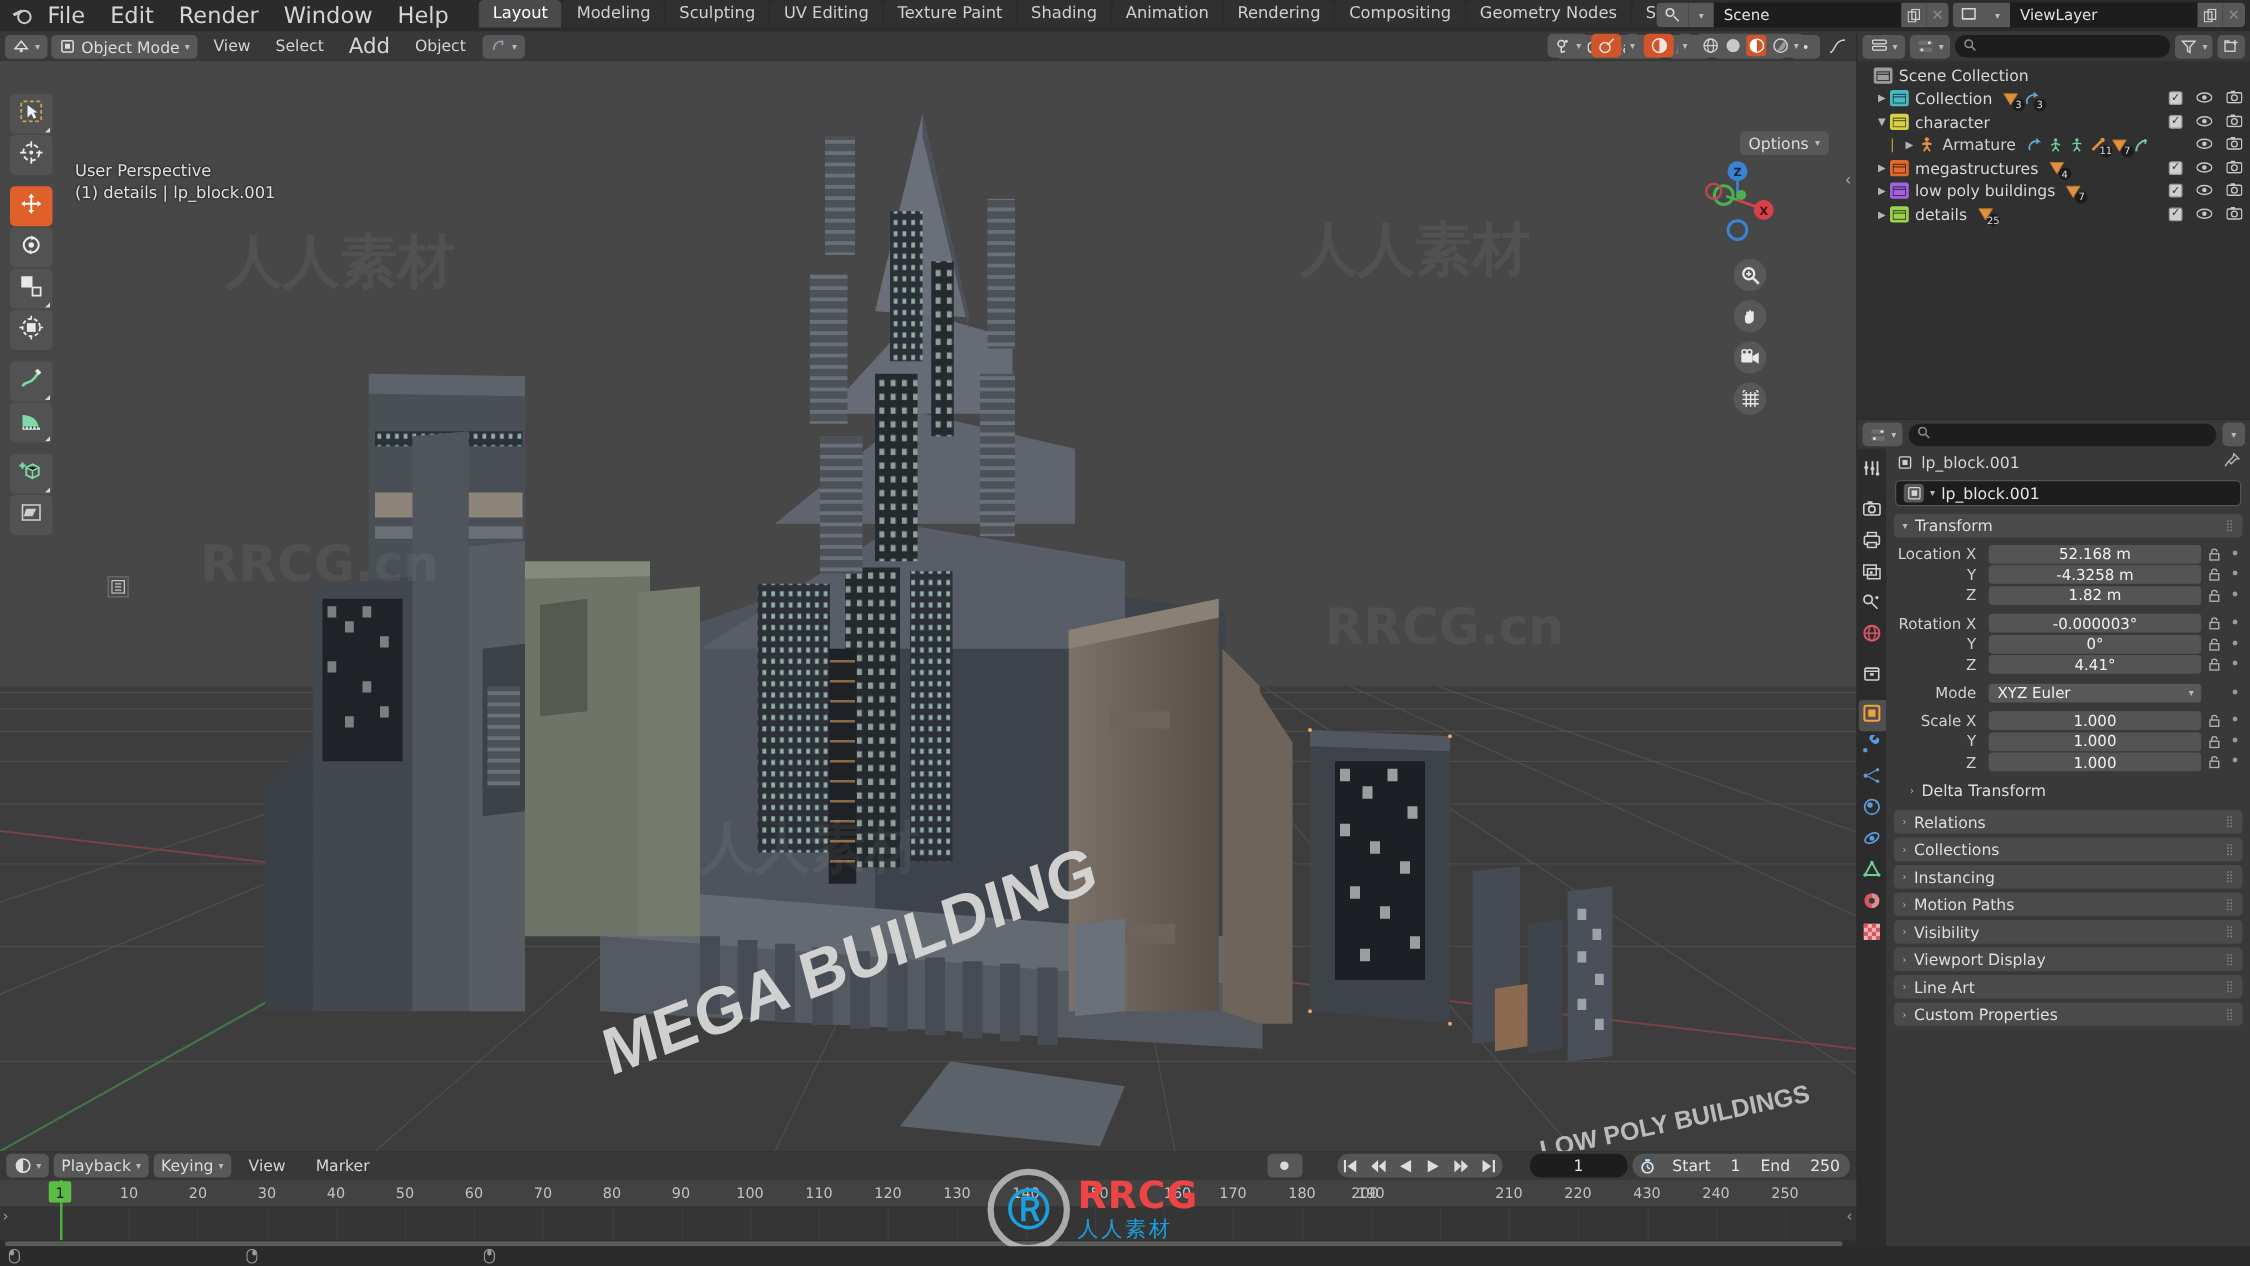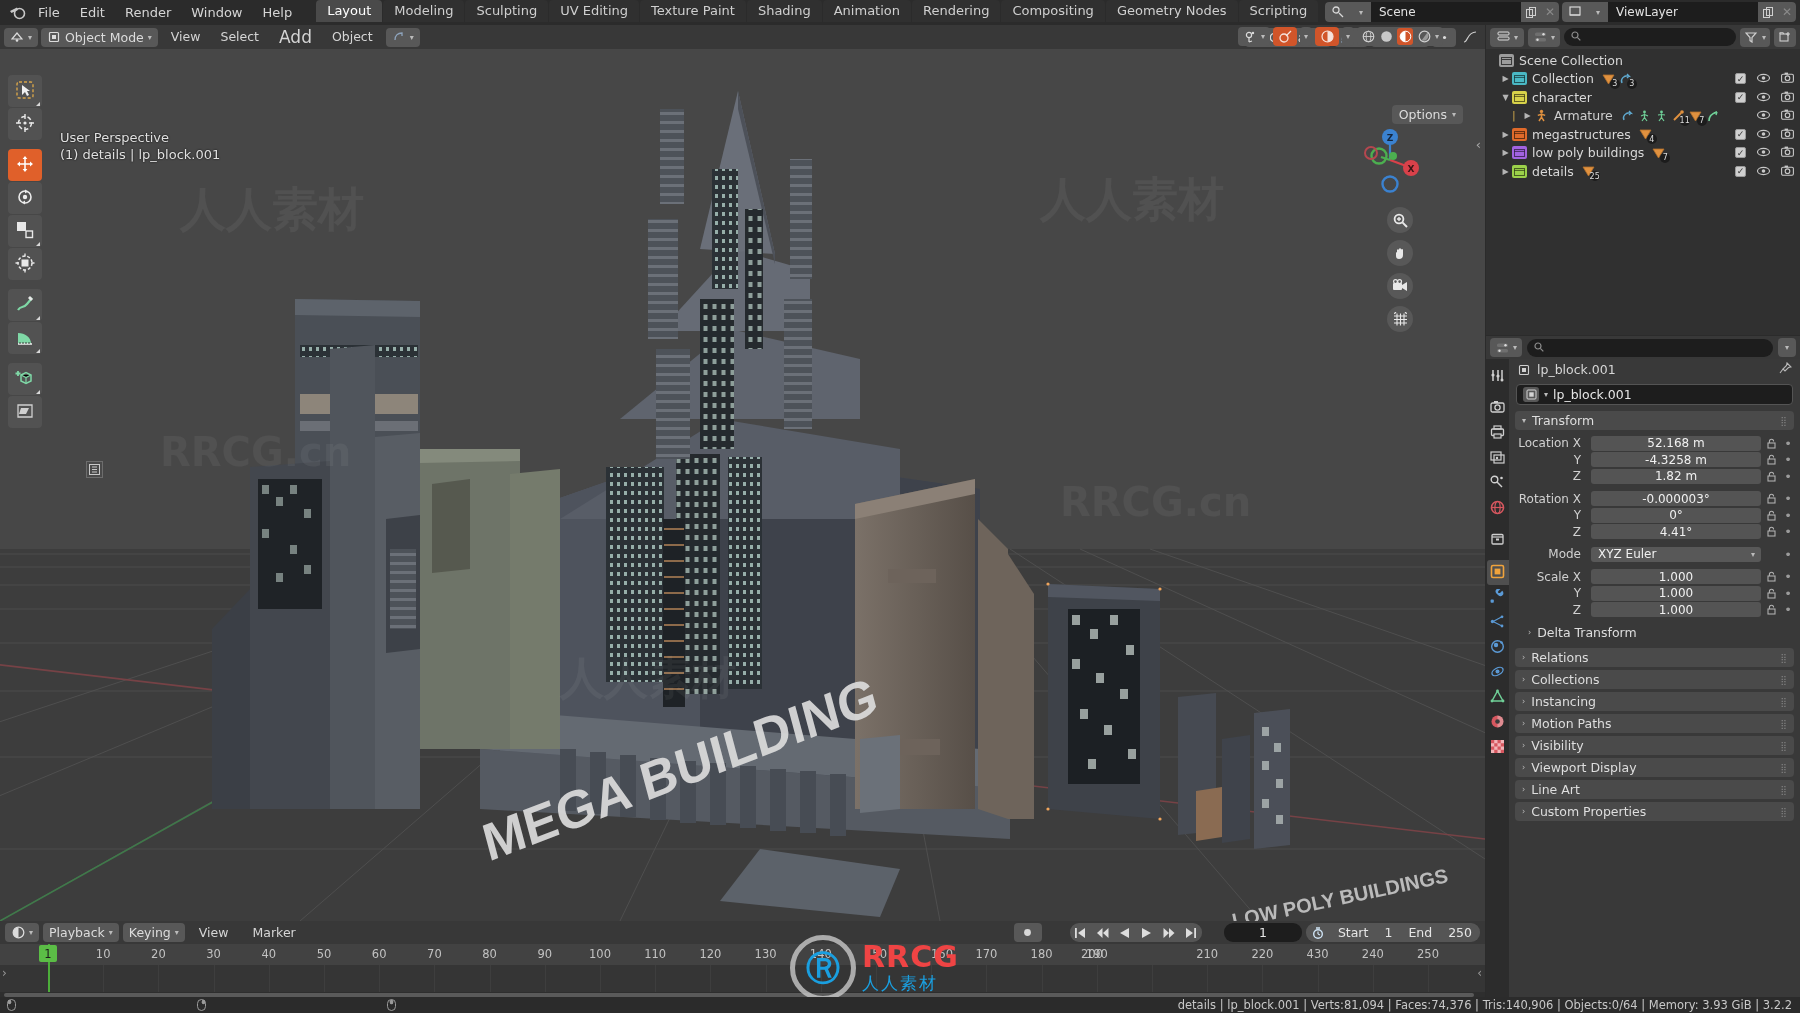--- a/index.html
+++ b/index.html
@@ -10,21 +10,21 @@
     -webkit-font-smoothing: antialiased;
   }
   #app { position:relative; width:1800px; height:1013px; }
 
   
   .topbar { position:absolute; left:0; top:0; width:1800px; height:25px;
     background:#2b2b2b; display:flex; align-items:center; padding-left:6px; }
   .blender-logo { width:22px; height:20px; display:flex; align-items:center;
     justify-content:center; color:#c8c8c8; }
   .menu-item { padding:0 10px; height:20px; line-height:20px; color:#d5d5d5;
-    font-size:13px; cursor:default; border-radius:3px; white-space:nowrap;}
+    font-size:18px; cursor:default; border-radius:3px; white-space:nowrap;}
   .wtabs { display:flex; align-items:flex-start; height:25px; margin-left:14px; }
   .wtab { padding:0 11px; height:22px; line-height:22px; font-size:13px;
     color:#cfcfcf; background:#303030; border-radius:4px 4px 0 0; margin-right:1px;
     white-space:nowrap; }
   .wtab.active { background:#4a4a4a; color:#fff; }
   .wtab.plus { background:transparent; color:#b9b9b9; padding:0 8px; }
   .topbar-right { position:absolute; right:4px; top:2px; display:flex;
     align-items:center; gap:3px; }
   .scene-field { display:flex; align-items:center; height:20px;
     background:#1d1d1d; border-radius:4px; overflow:hidden; }
@@ -1520,21 +1520,20 @@
             <rect x="4.7" y="0.7" width="3.6" height="4.6" rx="2" fill="#9a9a9a"></rect>
           </svg>
       </div>
       <div class="sb-chip" style="margin-left:168px;">
         <svg width="9" height="12" viewBox="0 0 9 12">
             <rect x="0.5" y="0.5" width="8" height="11" rx="4" fill="none" stroke="#9a9a9a"></rect>
             <rect x="2.8" y="0.7" width="3.4" height="4.6" rx="1.6" fill="#9a9a9a"></rect>
           </svg>
       </div>
     </div>
-    <div class="sb-right">details | lp_block.001 | Verts:81,094 | Faces:74,376 | Tris:140,906 | Objects:0/64 | Memory: 3.93 GiB | 3.2.2</div>
   </div>
 
 <div class="toolbar">
       <div class="tgrp">
         <div class="tbtn">
           <span><svg width="18" height="18" viewBox="0 0 18 18">
               <rect x="1" y="1" width="16" height="16" rx="2" fill="none" stroke="#d6a44a" stroke-width="1.4" stroke-dasharray="3 2"></rect>
               <polygon points="6,4 6,14 9,11 11,15 13,14 11,10 14,10" fill="#f0f0f0"></polygon>
             </svg></span>
           <span class="corner"></span>

